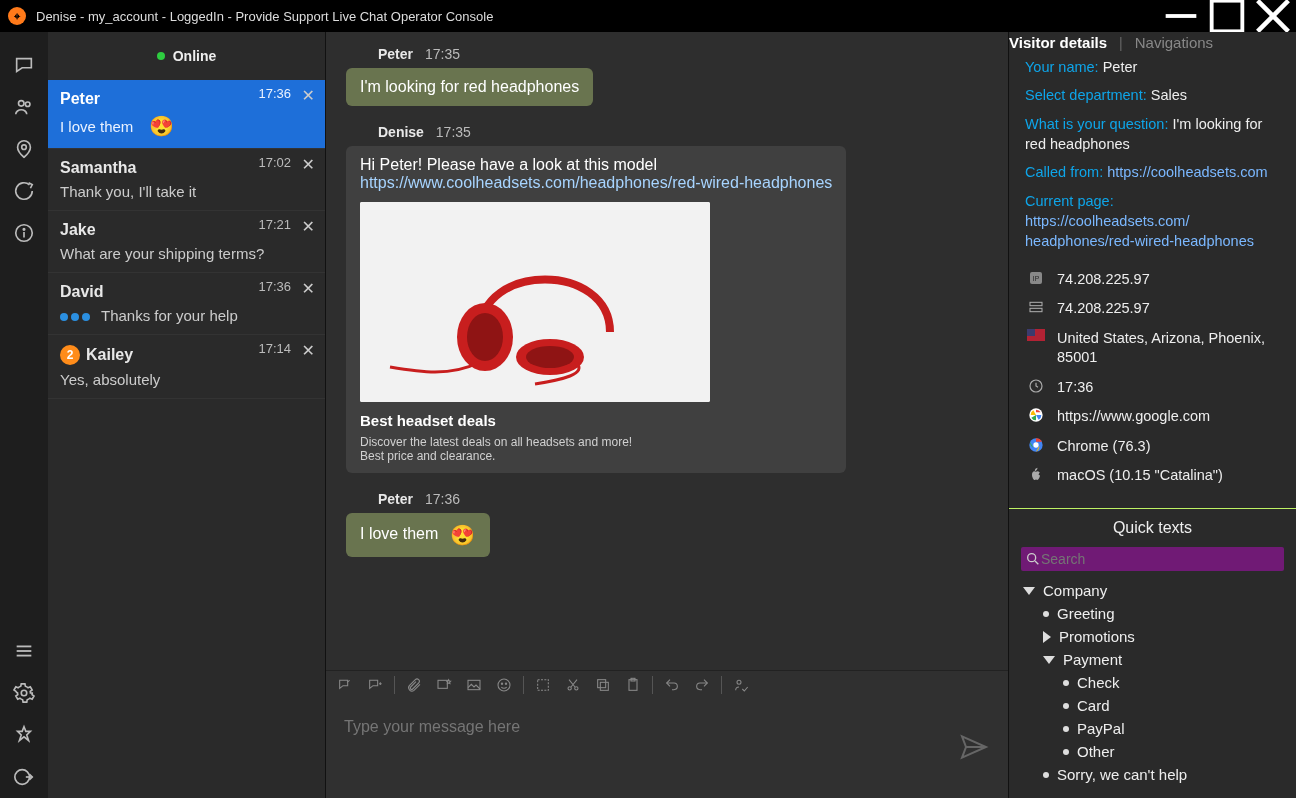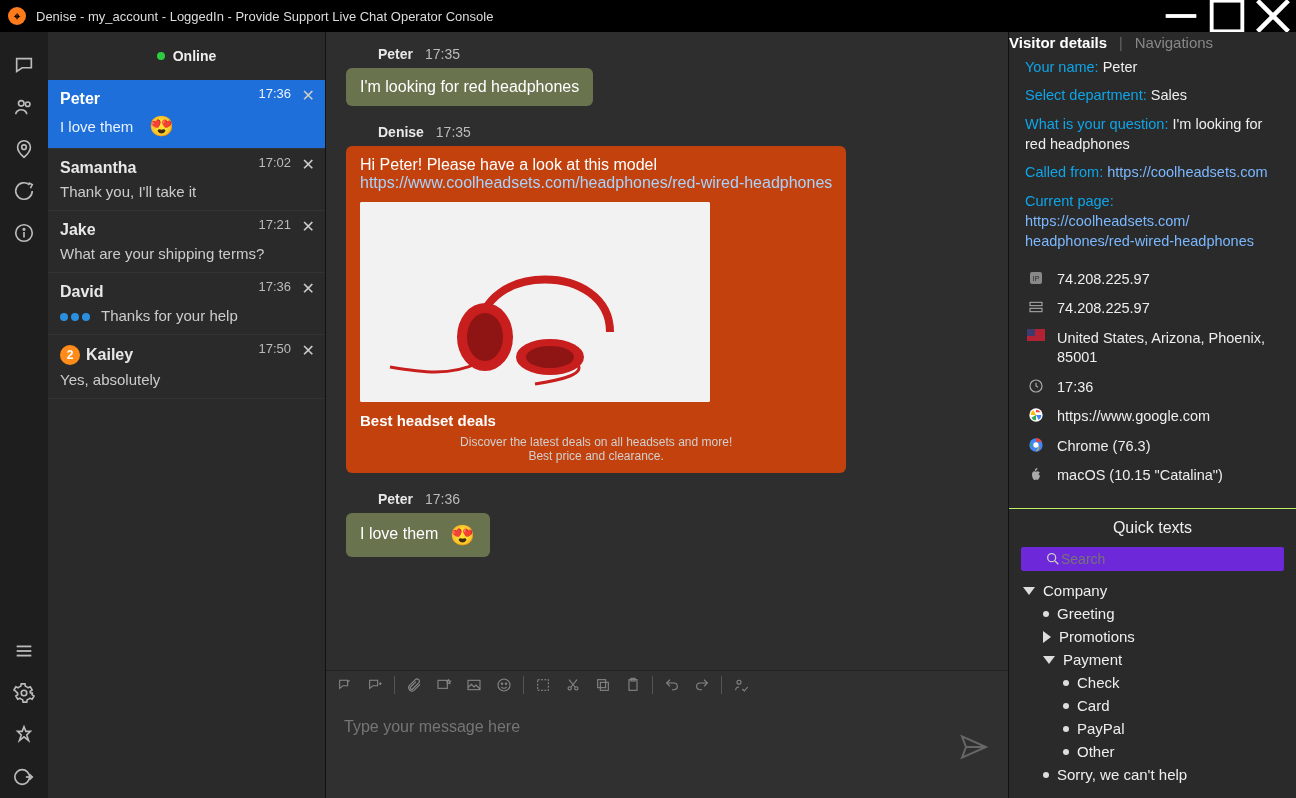--- a/index.html
+++ b/index.html
@@ -91,29 +91,29 @@
 }
 .msgblock { margin-bottom:18px; }
 .msghead { font-size:14px; margin-bottom:6px; color:#e8e8e8;padding-left:32px; }
 .msghead .sender { font-weight:700; margin-right:8px; }
 .msghead .when { color:#bbb; }
 .bubble {
   display:inline-block; padding:10px 14px; border-radius:6px;
   max-width:560px; font-size:16px;
 }
 .bubble.visitor { background:#69744f; color:#fff; }
-.bubble.operator { background:#c2410c; color:#fff; }
+.bubble.operator { background:#404040; color:#fff; }
 .bubble.operator a { color:#a7d4ff; text-decoration:none; }
 .linkcard {
   background:#fff; width:350px; height:200px; margin-top:10px;
   border-radius:2px; position:relative; overflow:hidden;
 }
 .headphone-svg { width:100%; height:100%; }
 .card-title { margin-top:10px; font-weight:700; color:#fff; font-size:15px; }
-.card-desc { color:#d0d0d0; font-size:12px; margin-top:6px; white-space:pre-line;text-align:center; }
+.card-desc { color:#d0d0d0; font-size:12px; margin-top:6px; white-space:pre-line; }
 .emoji { font-size:20px; vertical-align:middle; margin-left:8px; }
 
 
 .toolbar {
   height:28px; background:#303030; border-top:1px solid #222;
   display:flex;align-items:center;padding:0 8px;gap:8px;
 }
 .toolbar .tico { color:#888; width:22px;height:22px;display:flex;align-items:center;justify-content:center; }
 .toolbar .tico svg { width:16px;height:16px; }
 .composer {
@@ -149,22 +149,22 @@
 .metarow a { color:#7bb8ff; text-decoration:none; }
 .flag { width:18px; height:12px; background:linear-gradient(#b22234,#b22234); position:relative; display:inline-block; }
 .flag::before{content:"";position:absolute;left:0;top:0;width:8px;height:7px;background:#3c3b6e;}
 .qt {
   border-top:1px solid #bef264;
   display:flex;flex-direction:column;
   flex:1;
 }
 .qt .qthead { text-align:center; padding:10px 0; font-size:16px; color:#eee; }
 .qt .search {
-  margin:0 12px 8px 12px; background:#6d28d9; border-radius:2px;
-  display:flex;align-items:center;padding:4px 24px;
+  margin:0 12px 8px 12px; background:#701a75; border-radius:2px;
+  display:flex;align-items:center;padding:4px 4px;
 }
 .qt .search input {
   flex:1; background:transparent;border:none;outline:none;color:#ddd;
   font-size:14px;
 }
 .qt .tree { padding:0 14px 12px 14px; font-size:15px; color:#eee; overflow:auto; }
 .qt .tree .node { display:flex;align-items:center;gap:8px;padding:3px 0; }
 .qt .tree .indent1 { padding-left:20px; }
 .qt .tree .indent2 { padding-left:40px; }
 .tri { display:inline-block; width:0;height:0; }
@@ -305,21 +305,21 @@
     <div class="preview">
             <span class="typing-dots"><span></span><span></span><span></span></span> 
             <span>Thanks for your help</span>
           </div>
         </div>
         <div class="conv">
     <div class="top">
             <span class="badge">2</span>
             <span class="name">Kailey</span>
           </div>
-    <span class="time">17:50</span>
+    <span class="time">17:14</span>
     <span class="close">✕</span>
     <div class="preview">
             <span>Yes, absolutely</span>
           </div>
         </div>
       </div>
   </div>
 
   <div class="chat">
     <div class="messages">

